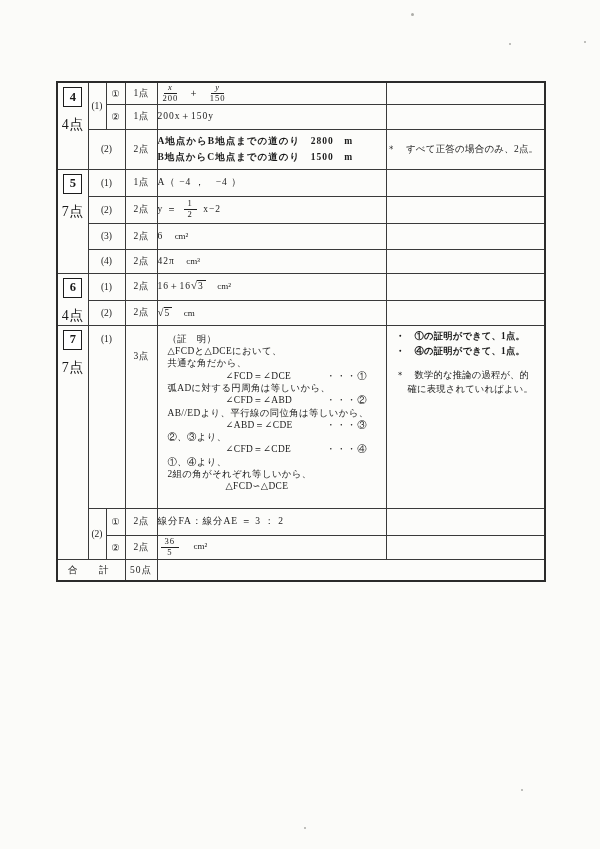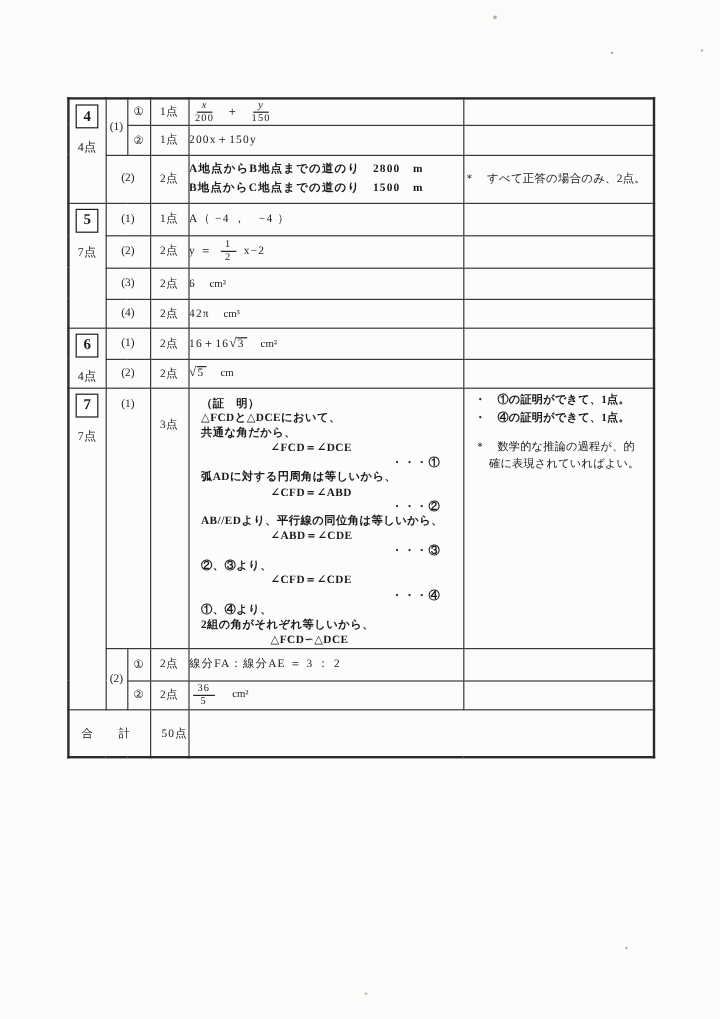--- a/index.html
+++ b/index.html
@@ -31,55 +31,55 @@
   .c-pts{ text-align:center;font-size:9.6px;letter-spacing:0.5px;margin-left:38px;}
   .vtop{vertical-align:top !important;}
 
   
   .qcell{display:flex;flex-direction:column;align-items:center;padding-top:4px;gap:9px;}
   .qbox{
     width:17px;height:18px;border:1.7px solid #1c1c1c;
     display:flex;align-items:center;justify-content:center;
     font-weight:bold;font-size:12.5px;background:#fff;
   }
-  .qtotal{font-size:10px;letter-spacing:0.5px;}
+  .qtotal{font-size:14px;letter-spacing:0.5px;}
 
   
   .ans{padding-left:14px;font-size:10px;letter-spacing:1px;}
   .ans .unit{font-size:9px;letter-spacing:0;margin-left:8px;}
   .ans-line{line-height:16px;white-space:nowrap;font-weight:bold;}
 
   
   .frac{display:inline-flex;flex-direction:column;align-items:center;
         vertical-align:middle;font-size:8.6px;line-height:1.15;letter-spacing:1px;margin:0 3px;}
   .frac .num{padding:0 4px;border-bottom:1px solid #222;font-style:italic;}
   .frac .num.up{font-style:normal;}
   .frac .den{padding:0 2px;}
   .op{margin:0 2px;}
 
   
   .sqrt{display:inline-flex;align-items:flex-start;letter-spacing:0;}
   .sqrt .rsign{font-size:11px;line-height:11px;}
   .sqrt .rad{border-top:1px solid #222;padding:0 3px 0 1px;font-size:9.5px;line-height:11px;}
 
   
-  .proof{padding:7px 8px 0 10px;font-size:9.4px;font-weight:bold;}
+  .proof{padding:7px 8px 0 10px;font-size:9.4px;}
   .pline{line-height:12.3px;white-space:nowrap;letter-spacing:0.4px;}
-  .pline.eq{display:flex;padding-left:58px;flex-direction:column;}
+  .pline.eq{display:flex;padding-left:58px;}
   .pline.eq .pref{margin-left:auto;padding-right:10px;letter-spacing:1px;}
 
   
   .note{padding:3px 6px 3px 9px;font-size:9.3px;letter-spacing:0.2px;}
   .note .nline{line-height:15px;font-weight:bold;}
   .note .star{margin-top:9px;line-height:14px;padding-left:12px;text-indent:-12px;white-space:normal;}
   .note-mid{font-size:9.3px;padding-left:9px;letter-spacing:0.2px;}
 
   
   .total-label{text-align:center;font-size:10.5px;letter-spacing:6px;}
-  .total-pts{text-align:right;font-size:9.8px;letter-spacing:1px;}
+  .total-pts{text-align:center;font-size:9.8px;letter-spacing:1px;}
 
   
   .speck{position:absolute;background:#8a8a86;border-radius:50%;opacity:0.7;}
 </style>
 </head>
 <body>
 
 <div class="page">
 
   <table class="rubric">
@@ -268,21 +268,21 @@
       <td class="ans">
         <span class="frac">
           <span class="num up">36</span>
           <span class="den">5</span>
         </span>
         <span class="unit">cm²</span>
       </td>
       <td></td>
     </tr>
 
-    <tr style="height:40px">
+    <tr style="height:22px">
       <td colspan="3" class="total-label">合　計</td>
       <td class="total-pts">50点</td>
       <td colspan="2"></td>
     </tr>
   </tbody>
     </table>
 
   <div class="speck" style="left:411px;top:13px;width:3px;height:3px;"></div>
   <div class="speck" style="left:509px;top:43px;width:2px;height:2px;"></div>
   <div class="speck" style="left:584px;top:41px;width:2px;height:2px;"></div>

